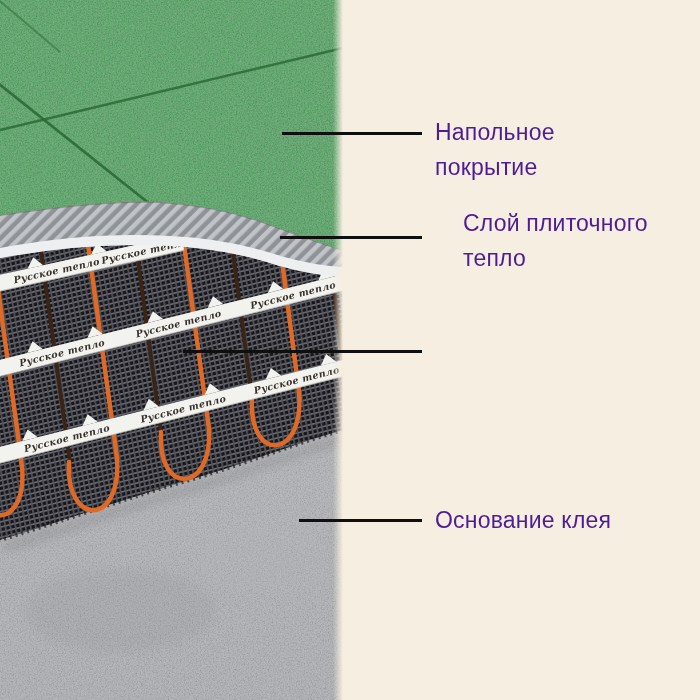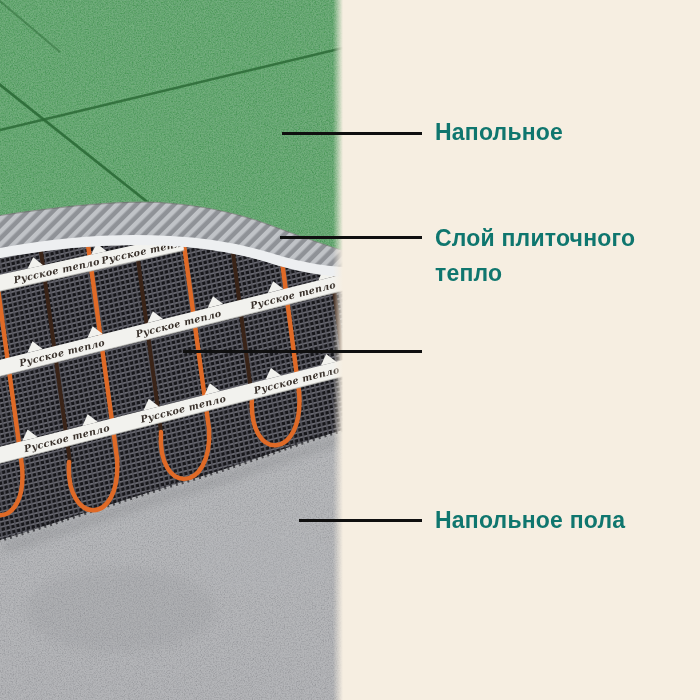--- a/index.html
+++ b/index.html
@@ -8,27 +8,27 @@
     background:#f6eee1;font-family:"Liberation Sans",sans-serif;
   }
   .illustration{position:absolute;left:0;top:0;width:343px;height:700px;}
   .panel{position:absolute;left:343px;top:0;width:357px;height:700px;background:#f6eee1;}
   .lead{position:absolute;height:3px;background:#0f0f0f;}
   .lead-1{left:282px;top:132px;width:140px;}
   .lead-2{left:280px;top:236px;width:142px;}
   .lead-3{left:183px;top:350px;width:239px;}
   .lead-4{left:299px;top:519px;width:123px;}
   .lbl{
-    position:absolute;left:435px;color:#0f766e;
-    font-size:23px;line-height:35px;font-weight:700;letter-spacing:.2px;
+    position:absolute;left:435px;color:#4c1d95;
+    font-size:23px;line-height:35px;font-weight:400;letter-spacing:.2px;
     white-space:nowrap;
   }
   .lbl span{display:block;}
   .lbl-1{top:115px;}
-  .lbl-2{top:221px;}
+  .lbl-2{top:206px;margin-left:28px;}
   .lbl-3{top:334px;}
   .lbl-4{top:503px;}
   svg{display:block;}
   .tape-text{
     font-family:"DejaVu Serif",serif;font-style:italic;font-weight:bold;
     font-size:9.5px;fill:#38302a;letter-spacing:.4px;
   }
 </style>
 </head>
 <body>
@@ -182,22 +182,23 @@
 
   <div class="panel"></div>
 
   <div class="lead lead-1"></div>
   <div class="lead lead-2"></div>
   <div class="lead lead-3"></div>
   <div class="lead lead-4"></div>
 
   <div class="lbl lbl-1">
     <span>Напольное</span>
+    <span>покрытие</span>
   </div>
   <div class="lbl lbl-2">
     <span>Слой плиточного</span>
     <span>тепло</span>
   </div>
   <div class="lbl lbl-4">
-    <span>Напольное пола</span>
+    <span>Основание клея</span>
   </div>
 
 </div>
 
 </body></html>

